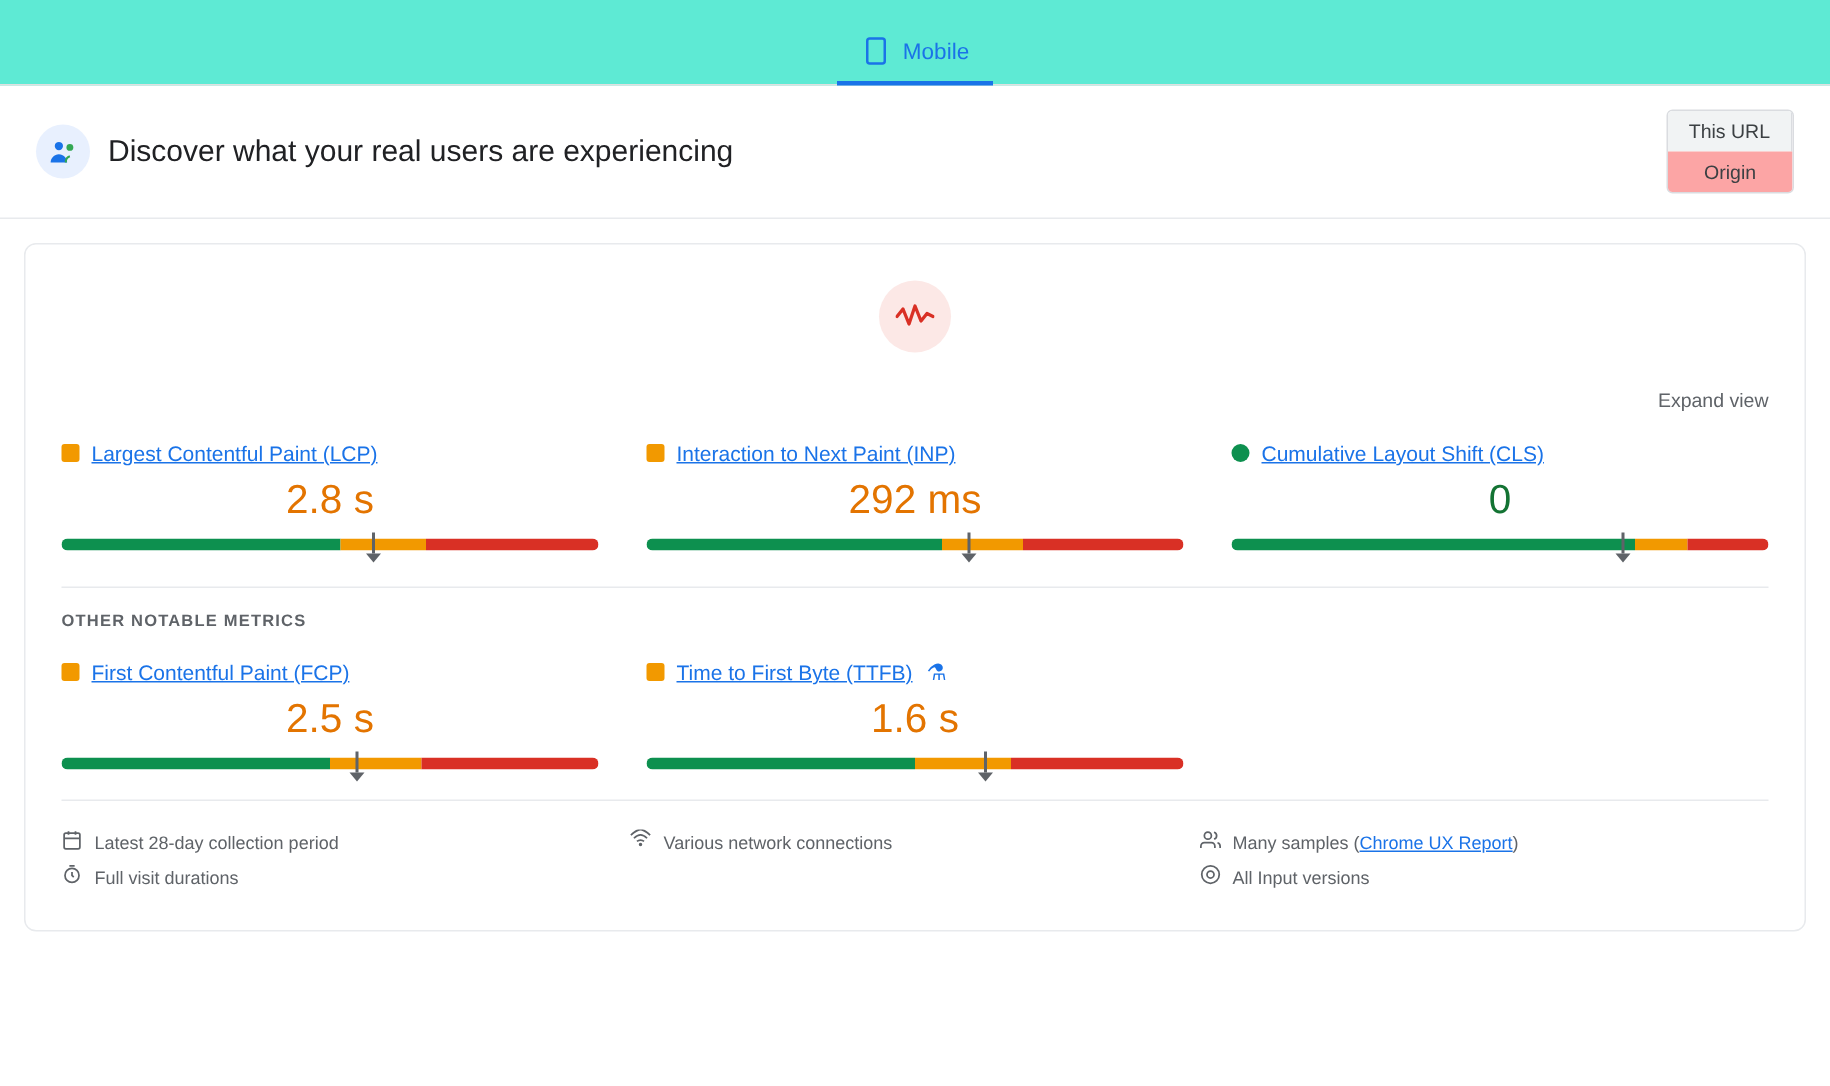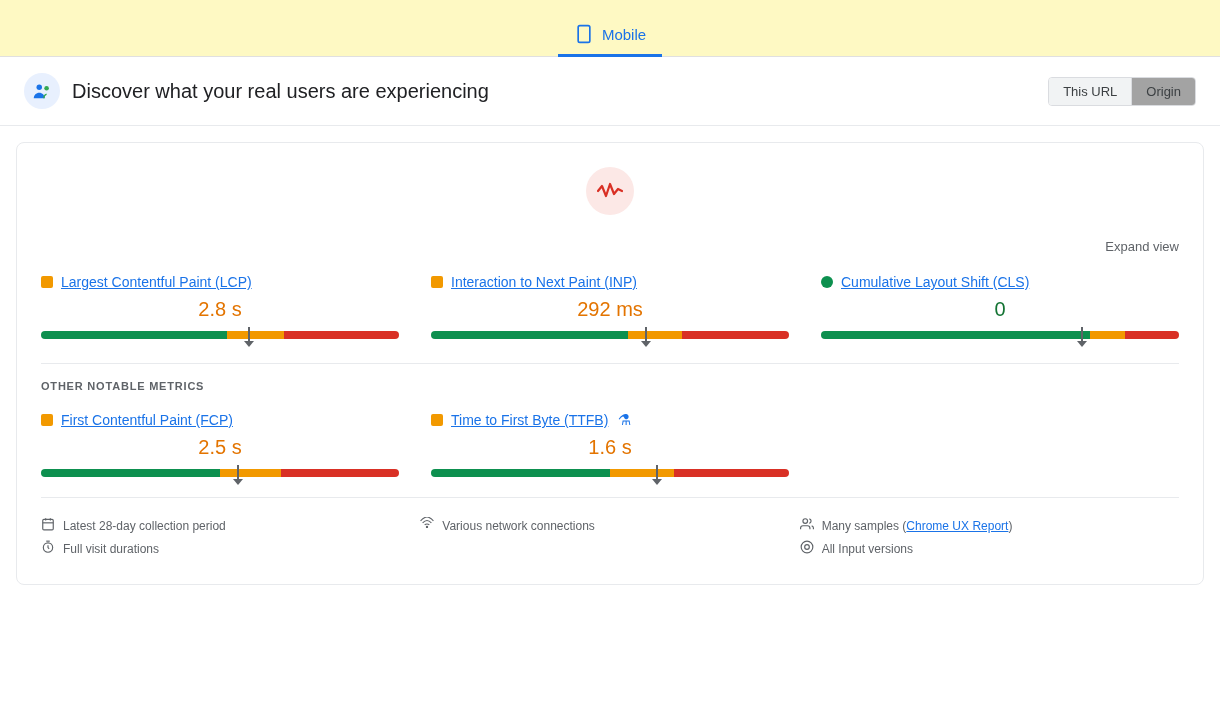--- a/index.html
+++ b/index.html
@@ -13,21 +13,21 @@
     }
 
     
     .tab-bar {
       display: flex;
       justify-content: center;
       align-items: center;
       gap: 32px;
       padding: 14px 0 0;
       border-bottom: 1px solid #e0e0e0;
-      background: #fef9c3;
+      background: #5eead4;
     }
     .tab {
       display: flex;
       align-items: center;
       gap: 8px;
       padding: 10px 16px;
       cursor: pointer;
       font-size: 15px;
       color: #5f6368;
       border-bottom: 3px solid transparent;
@@ -68,25 +68,26 @@
     .header-title {
       font-size: 20px;
       font-weight: 500;
       color: #202124;
     }
     .url-toggle {
       display: flex;
       border: 1px solid #dadce0;
       border-radius: 4px;
       overflow: hidden;
+      flex-direction: column;
     }
     .url-toggle button {
       padding: 6px 14px;
       border: none;
-      background: #a3a3a3;
+      background: #fca5a5;
       cursor: pointer;
       font-size: 13px;
       color: #3c4043;
       border-right: 1px solid #dadce0;
     }
     .url-toggle button.active {
       background: #f1f3f4;
       font-weight: 500;
     }
     .url-toggle button:last-child {
@@ -152,21 +153,21 @@
     }
     .metric-dot.orange { background: #f29900; }
     .metric-dot.green { background: #0d904f; border-radius: 50%; }
     .metric-name {
       font-size: 14px;
       color: #1a73e8;
       text-decoration: underline;
       cursor: pointer;
     }
     .metric-value {
-      font-size: 20px;
+      font-size: 27px;
       font-weight: 400;
       color: #e37400;
       text-align: center;
       margin-bottom: 10px;
     }
     .metric-value.green-val { color: #137333; }
     .metric-value.orange-val { color: #e37400; }
 
     
     .progress-bar-container {

